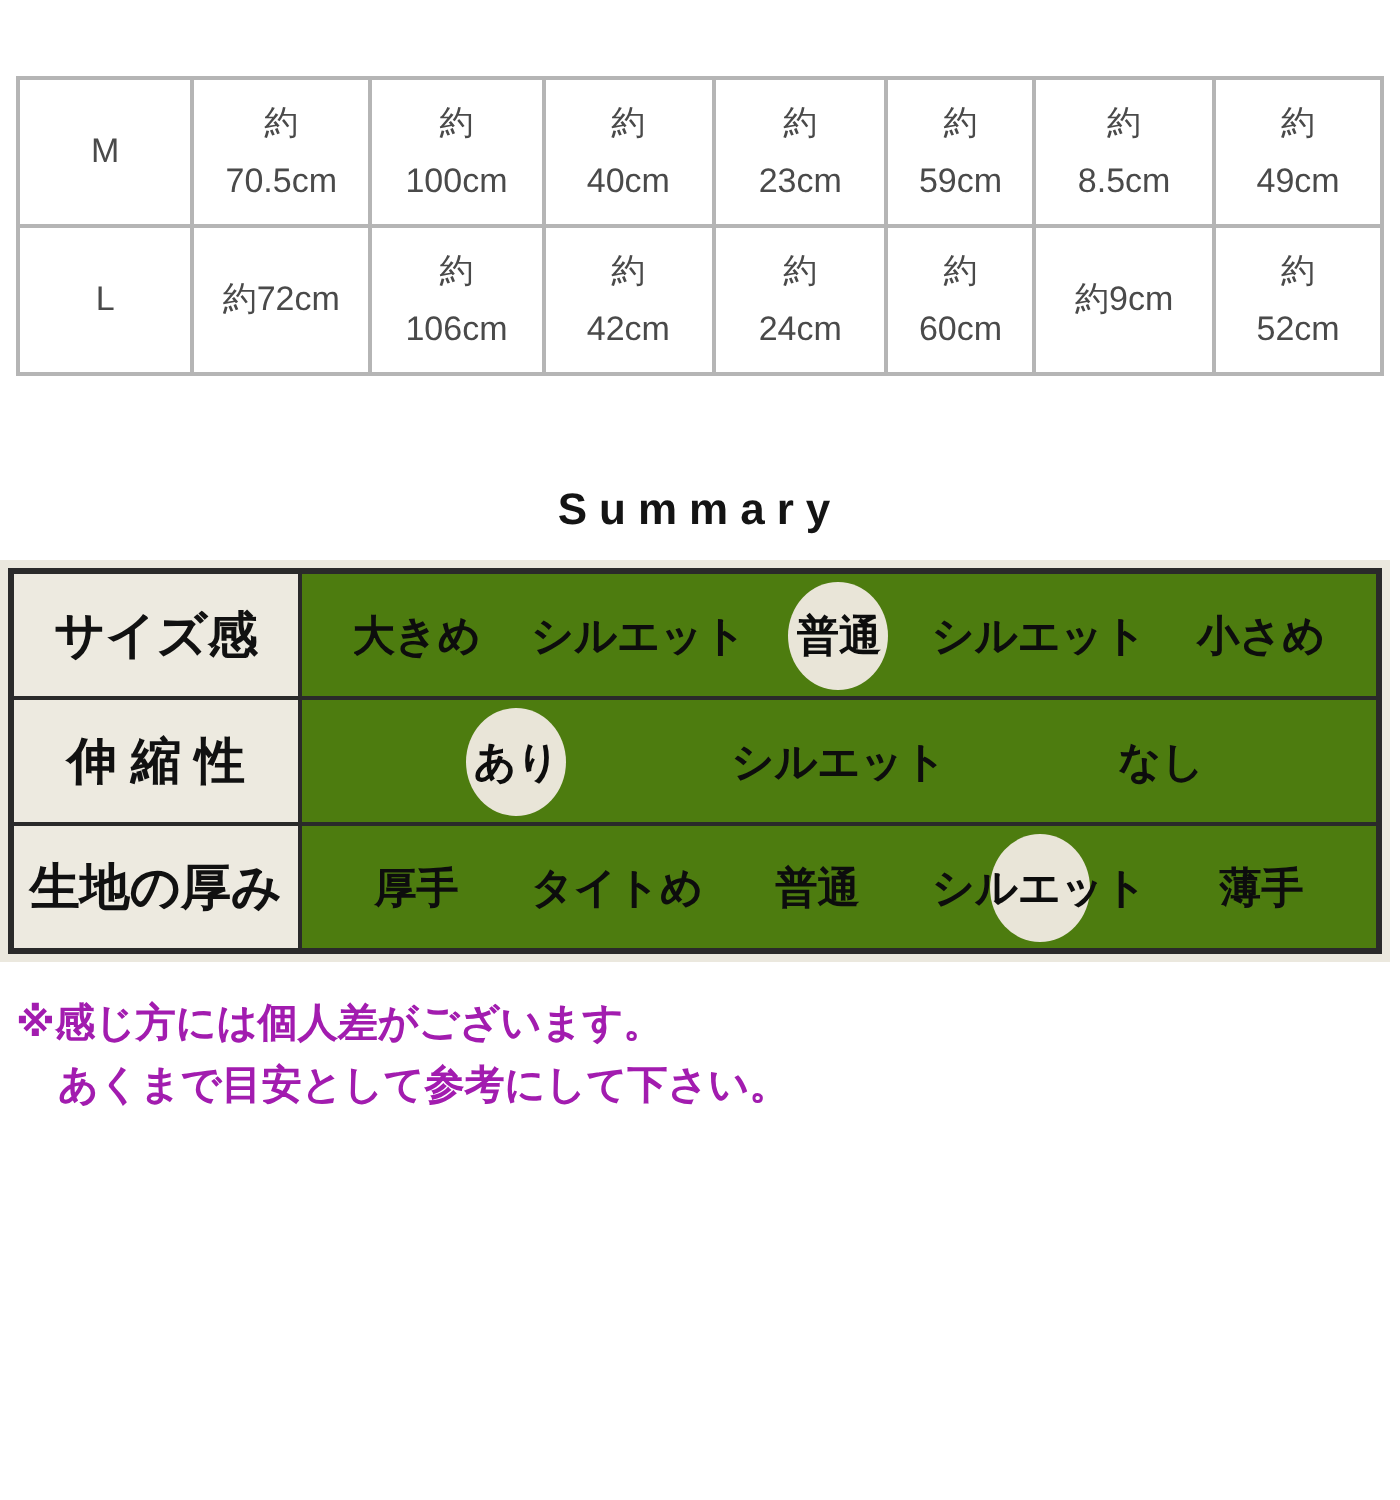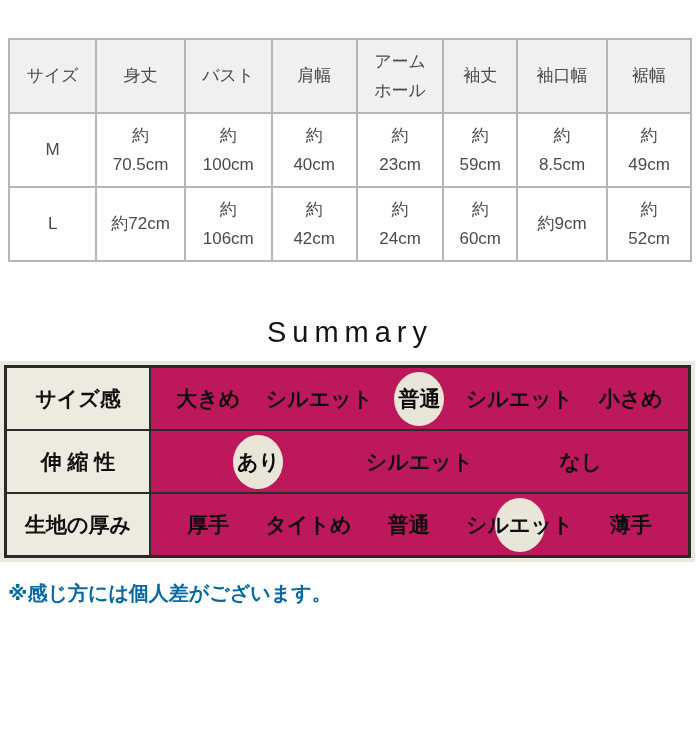--- a/index.html
+++ b/index.html
@@ -19,95 +19,84 @@
     text-align:center;vertical-align:middle;
     font-size:17px;font-weight:400;
     white-space:pre-line;line-height:1.72;
     height:72px;padding:0 2px;
   }
   table.size th{background:#f0f0f0;}
   table.size td{background:#ffffff;}
   
   .summary-title{
     margin-top:54px;text-align:center;
-    font-size:29px;font-weight:400;letter-spacing:6px;
+    font-size:22px;font-weight:700;letter-spacing:6px;
     color:#141414;
   }
   
   .summary-wrap{
     margin:12px 5px 0 0;
     background:var(--beige,#ebe8de);
     padding:4px;
   }
   table.summary{
     width:100%;border-collapse:collapse;table-layout:fixed;
     border:3px solid var(--border,#2a2a2a);
   }
   table.summary th.cat{
     width:138px;
     background:var(--cellbg,#edeae0);
     border:2px solid var(--border,#2a2a2a);
-    font-size:21px;font-weight:700;color:#111;
+    font-size:25px;font-weight:700;color:#111;
     text-align:center;vertical-align:middle;
     height:61px;padding:0 2px;
   }
   table.summary td.opts{
     border:2px solid var(--border,#2a2a2a);
-    background:#be185d;vertical-align:middle;height:61px;padding:0;
+    background:#4d7c0f;vertical-align:middle;height:61px;padding:0;
   }
   .opts-inner{
     display:flex;justify-content:space-evenly;align-items:center;
     width:100%;
   }
   .opt{
     position:relative;z-index:0;
     font-size:21px;font-weight:700;color:#0d0d0d;
     white-space:nowrap;
   }
   .opt.selected::before{
     content:"";position:absolute;left:50%;top:50%;
     transform:translate(-50%,-50%);
     width:50px;height:54px;border-radius:50%;
     background:var(--highlight,#e9e5d8);
     z-index:-1;
   }
   
   .note{
     margin:16px 8px 0 8px;padding-left:21px;
-    font-size:20px;font-weight:700;color:#0369a1;line-height:31px;
+    font-size:20px;font-weight:700;color:#a21caf;line-height:31px;
   }
   .note .hang{margin-left:-21px;}
 </style>
 </head>
 <body>
 
 <div class="size-wrap">
   <table class="size">
     <colgroup>
       <col style="width:12.8%">
         <col style="width:13.0%">
         <col style="width:12.7%">
         <col style="width:12.5%">
       <col style="width:12.7%">
         <col style="width:10.8%">
         <col style="width:13.2%">
         <col style="width:12.3%">
     </colgroup>
     <tbody>
-        <tr>
-      <th>サイズ</th>
-      <th>身丈</th>
-      <th>バスト</th>
-      <th>肩幅</th>
-      <th>アーム
-ホール</th>
-      <th>袖丈</th>
-      <th>袖口幅</th>
-      <th>裾幅</th>
-    </tr>
     <tr>
       <td>M</td>
       <td>約
 70.5cm</td>
       <td>約
 100cm</td>
       <td>約
 40cm</td>
       <td>約
 23cm</td>
@@ -175,13 +164,14 @@
           <span class="opt">薄手</span>
         </div>
       </td>
     </tr>
   </tbody>
     </table>
 </div>
 
 <div class="note">
   <div class="hang">※感じ方には個人差がございます。</div>
+  <div>あくまで目安として参考にして下さい。</div>
 </div>
 
 </body></html>

